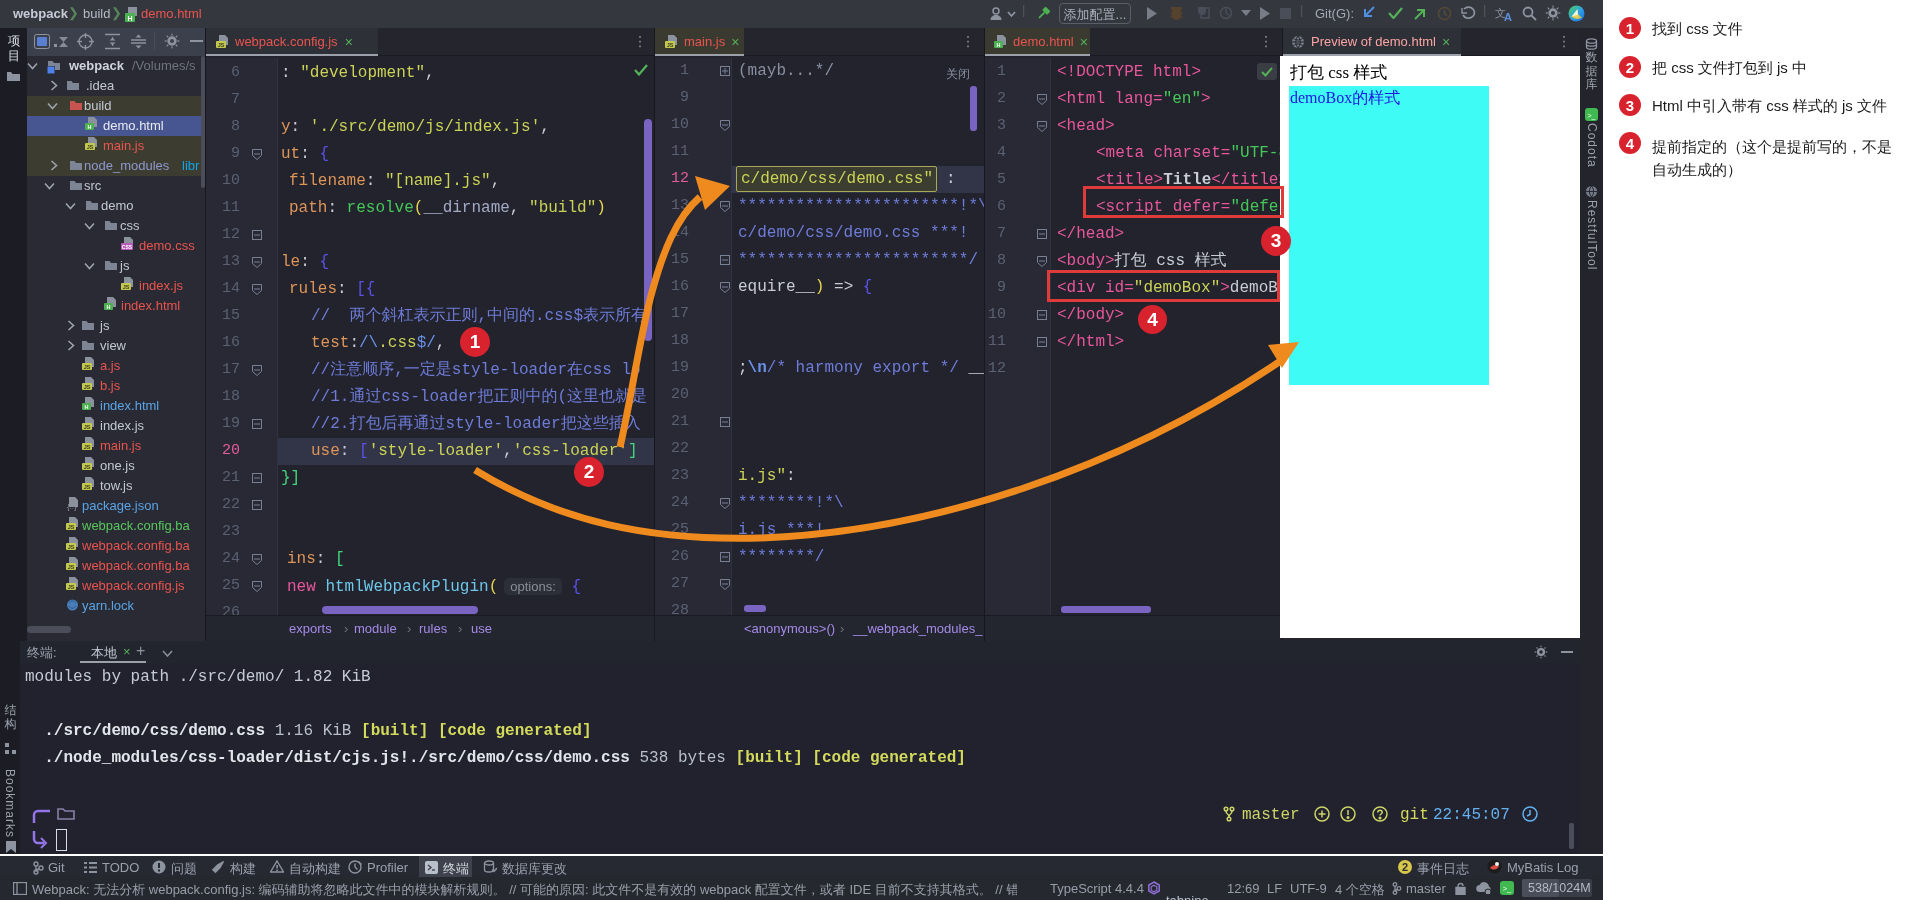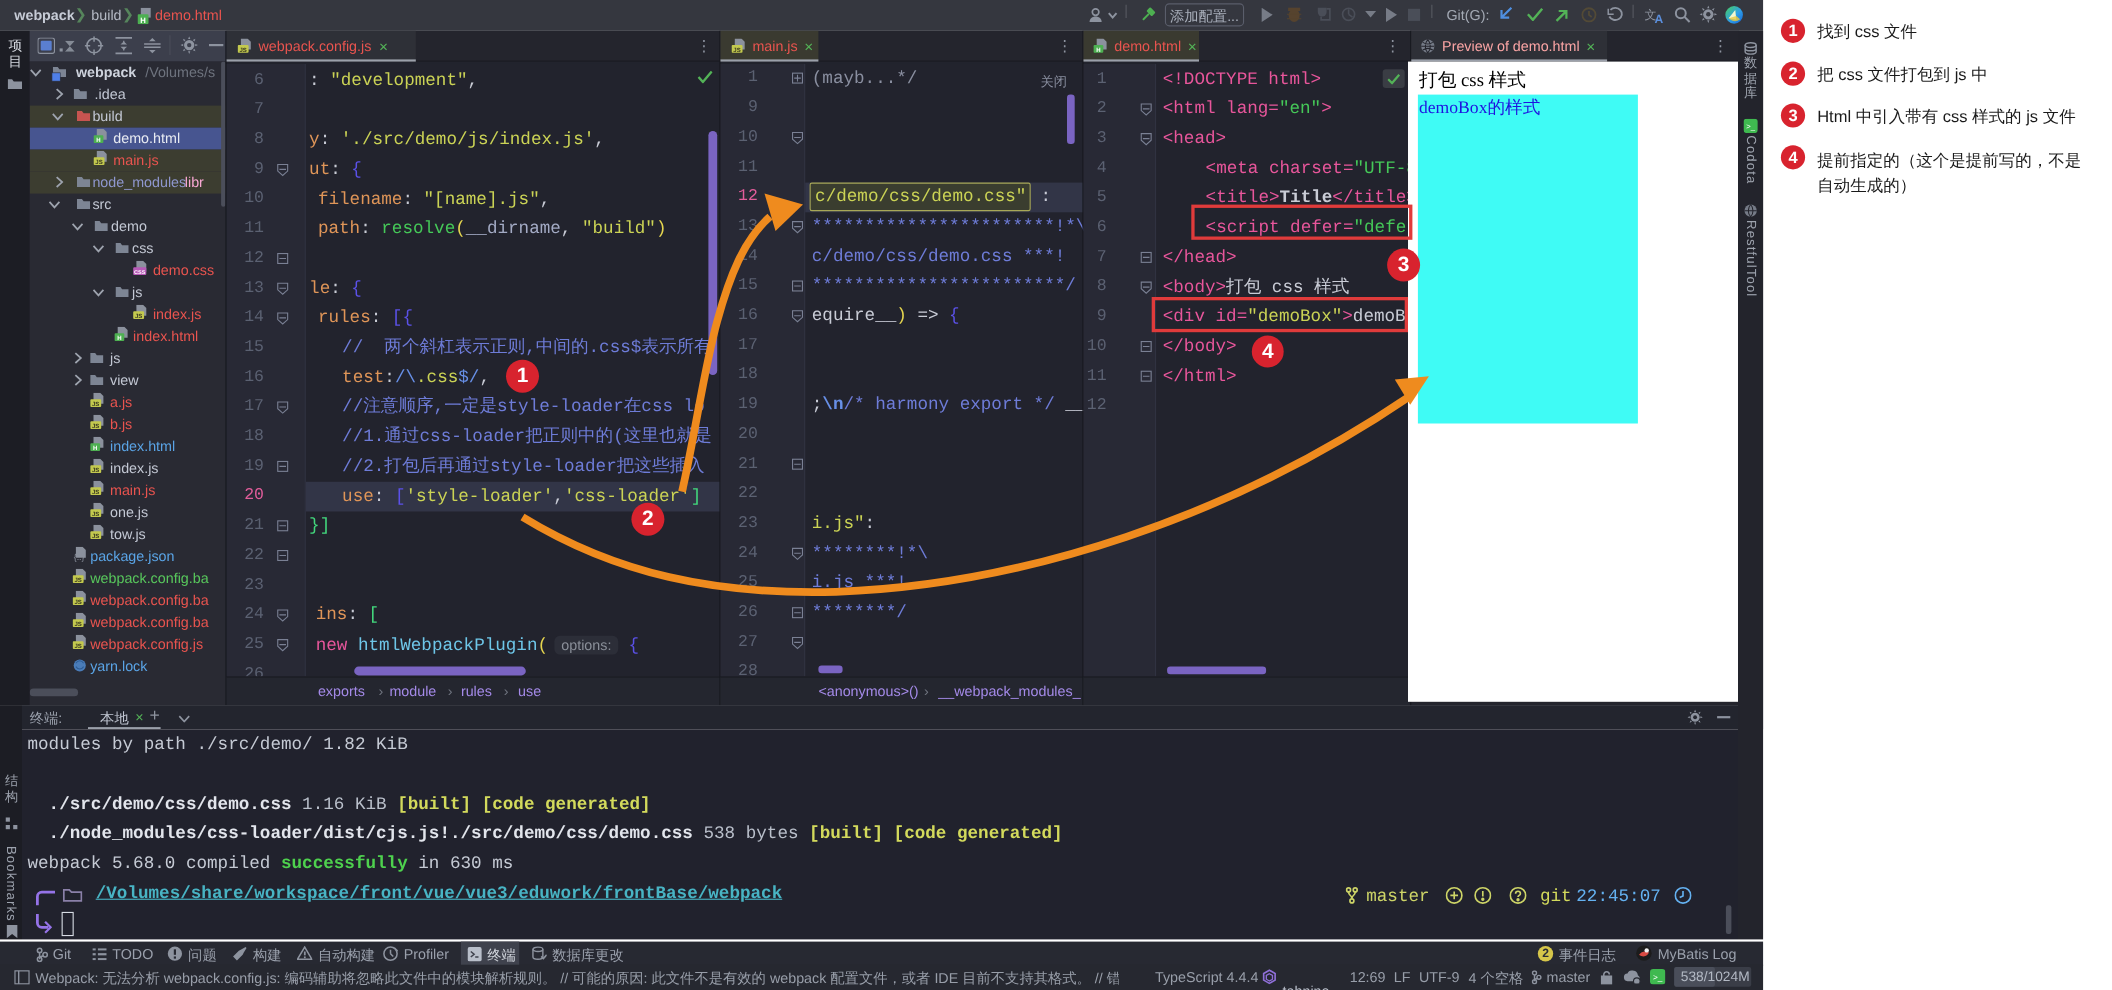--- a/index.html
+++ b/index.html
@@ -224,21 +224,21 @@
         <span class="red" style="position:absolute;left:76px;top:2px">main.js</span>
       </div>
     <div class="row" style="left:0;top:100px;width:178px;background:#3c3d30;">
         <svg style="position:absolute;left:23px;top:4px" width="8" height="11">
           <path d="M1.5 1l5 4.5-5 4.5" fill="none" stroke="#9da3ae" stroke-width="1.6"></path>
         </svg>
         <svg style="position:absolute;left:43px;top:4px" width="12" height="10">
           <path d="M0 1h4.5l1.5 2H12v7H0z" fill="#7d8594"></path>
         </svg>
         <span style="position:absolute;left:57px;top:2px;color:#8f97cf">node_modules</span>
-        <span style="position:absolute;left:141px;top:2px;color:#f9a8d4">libr</span>
+        <span style="position:absolute;left:155px;top:2px;color:#0ea5e9">libr</span>
       </div>
     <div class="row" style="left:0;top:120px;width:178px;">
         <svg style="position:absolute;left:17px;top:6px" width="11" height="8">
           <path d="M1 1.5l4.5 5 4.5-5" fill="none" stroke="#9da3ae" stroke-width="1.6"></path>
         </svg>
         <svg style="position:absolute;left:43px;top:4px" width="12" height="10">
           <path d="M0 1h4.5l1.5 2H12v7H0z" fill="#7d8594"></path>
         </svg>
         <span style="position:absolute;left:57px;top:2px">src</span>
       </div>
@@ -740,30 +740,28 @@
         <path d="M8 0l1 2.5h-2zM8 16l-1-2.5h2zM16 8l-2.5 1v-2zM0 8l2.5-1v2zM13.7 2.3l-1 2.4-1.4-1.4zM2.3 13.7l2.4-1-1.4-1.4zM13.7 13.7l-2.4-1 1.4-1.4zM2.3 2.3l1 2.4 1.4-1.4z"></path>
         <circle cx="8" cy="8" r="4.7"></circle>
         <circle cx="8" cy="8" r="2" fill="#23252e"></circle>
       </svg>
     <div class="abs" style="left:1541px;top:10px;width:12px;height:2px;background:#8d939f;"></div>
   </div>
   <div class="abs" id="terminal">
       <div class="tl" style="left:5px;top:1px;line-height:27px;"><span style="color:#c5cad4">modules by path ./src/demo/ 1.82 KiB</span></div>
     <div class="tl" style="left:5px;top:55px;line-height:27px;"><span style="color:#e2e5ec;font-weight:bold">  ./src/demo/css/demo.css</span><span style="color:#b9bfca"> 1.16 KiB </span><span style="color:#d3da5c;font-weight:bold">[built] [code generated]</span></div>
     <div class="tl" style="left:5px;top:82px;line-height:27px;"><span style="color:#e2e5ec;font-weight:bold">  ./node_modules/css-loader/dist/cjs.js!./src/demo/css/demo.css</span><span style="color:#b9bfca"> 538 bytes </span><span style="color:#d3da5c;font-weight:bold">[built] [code generated]</span></div>
-    <div class="tl" style="left:5px;top:109px;line-height:27px;"><span style="color:#c5cad4">webpack 5.68.0 compiled </span><span style="color:#4ed14e;font-weight:bold">successfully</span><span style="color:#c5cad4"> in 630 ms</span></div>
     <svg style="position:absolute;left:11px;top:142px" width="40" height="46" fill="none" stroke="#9573e8" stroke-width="2.5">
         <path d="M3 18v-8a4 4 0 014-4h12"></path>
         <path d="M3 26v8a4 4 0 004 4h6"></path>
         <path d="M10 33l5 5-5 5" stroke-width="2"></path>
       </svg>
     <svg style="position:absolute;left:37px;top:143px" width="18" height="14" fill="none" stroke="#8a80a8" stroke-width="1.6">
         <path d="M1 3h5l2 2h9v8H1z"></path>
       </svg>
-    <div class="tl" style="left:67px;top:136px;line-height:27px;"><span style="color:#48b4c4;font-weight:bold;text-decoration:underline">/Volumes/share/workspace/front/vue/vue3/eduwork/frontBase/webpack</span></div>
     <svg style="position:absolute;left:1203px;top:143px" width="12" height="16" fill="none" stroke="#cdd467" stroke-width="1.5">
         <circle cx="3" cy="3" r="1.8"></circle>
         <circle cx="9" cy="3" r="1.8"></circle>
         <circle cx="6" cy="13" r="1.8"></circle>
         <path d="M3 5c0 4 3 2 3 6M9 5c0 4-3 2-3 6"></path>
       </svg>
     <div class="tl" style="left:1222px;top:143px;color:#cdd467;">master</div>
     <svg style="position:absolute;left:1294px;top:143px" width="16" height="16" fill="none" stroke="#cdd467" stroke-width="1.5">
         <circle cx="8" cy="8" r="7"></circle>
         <path d="M8 4.5v7M4.5 8h7"></path>

